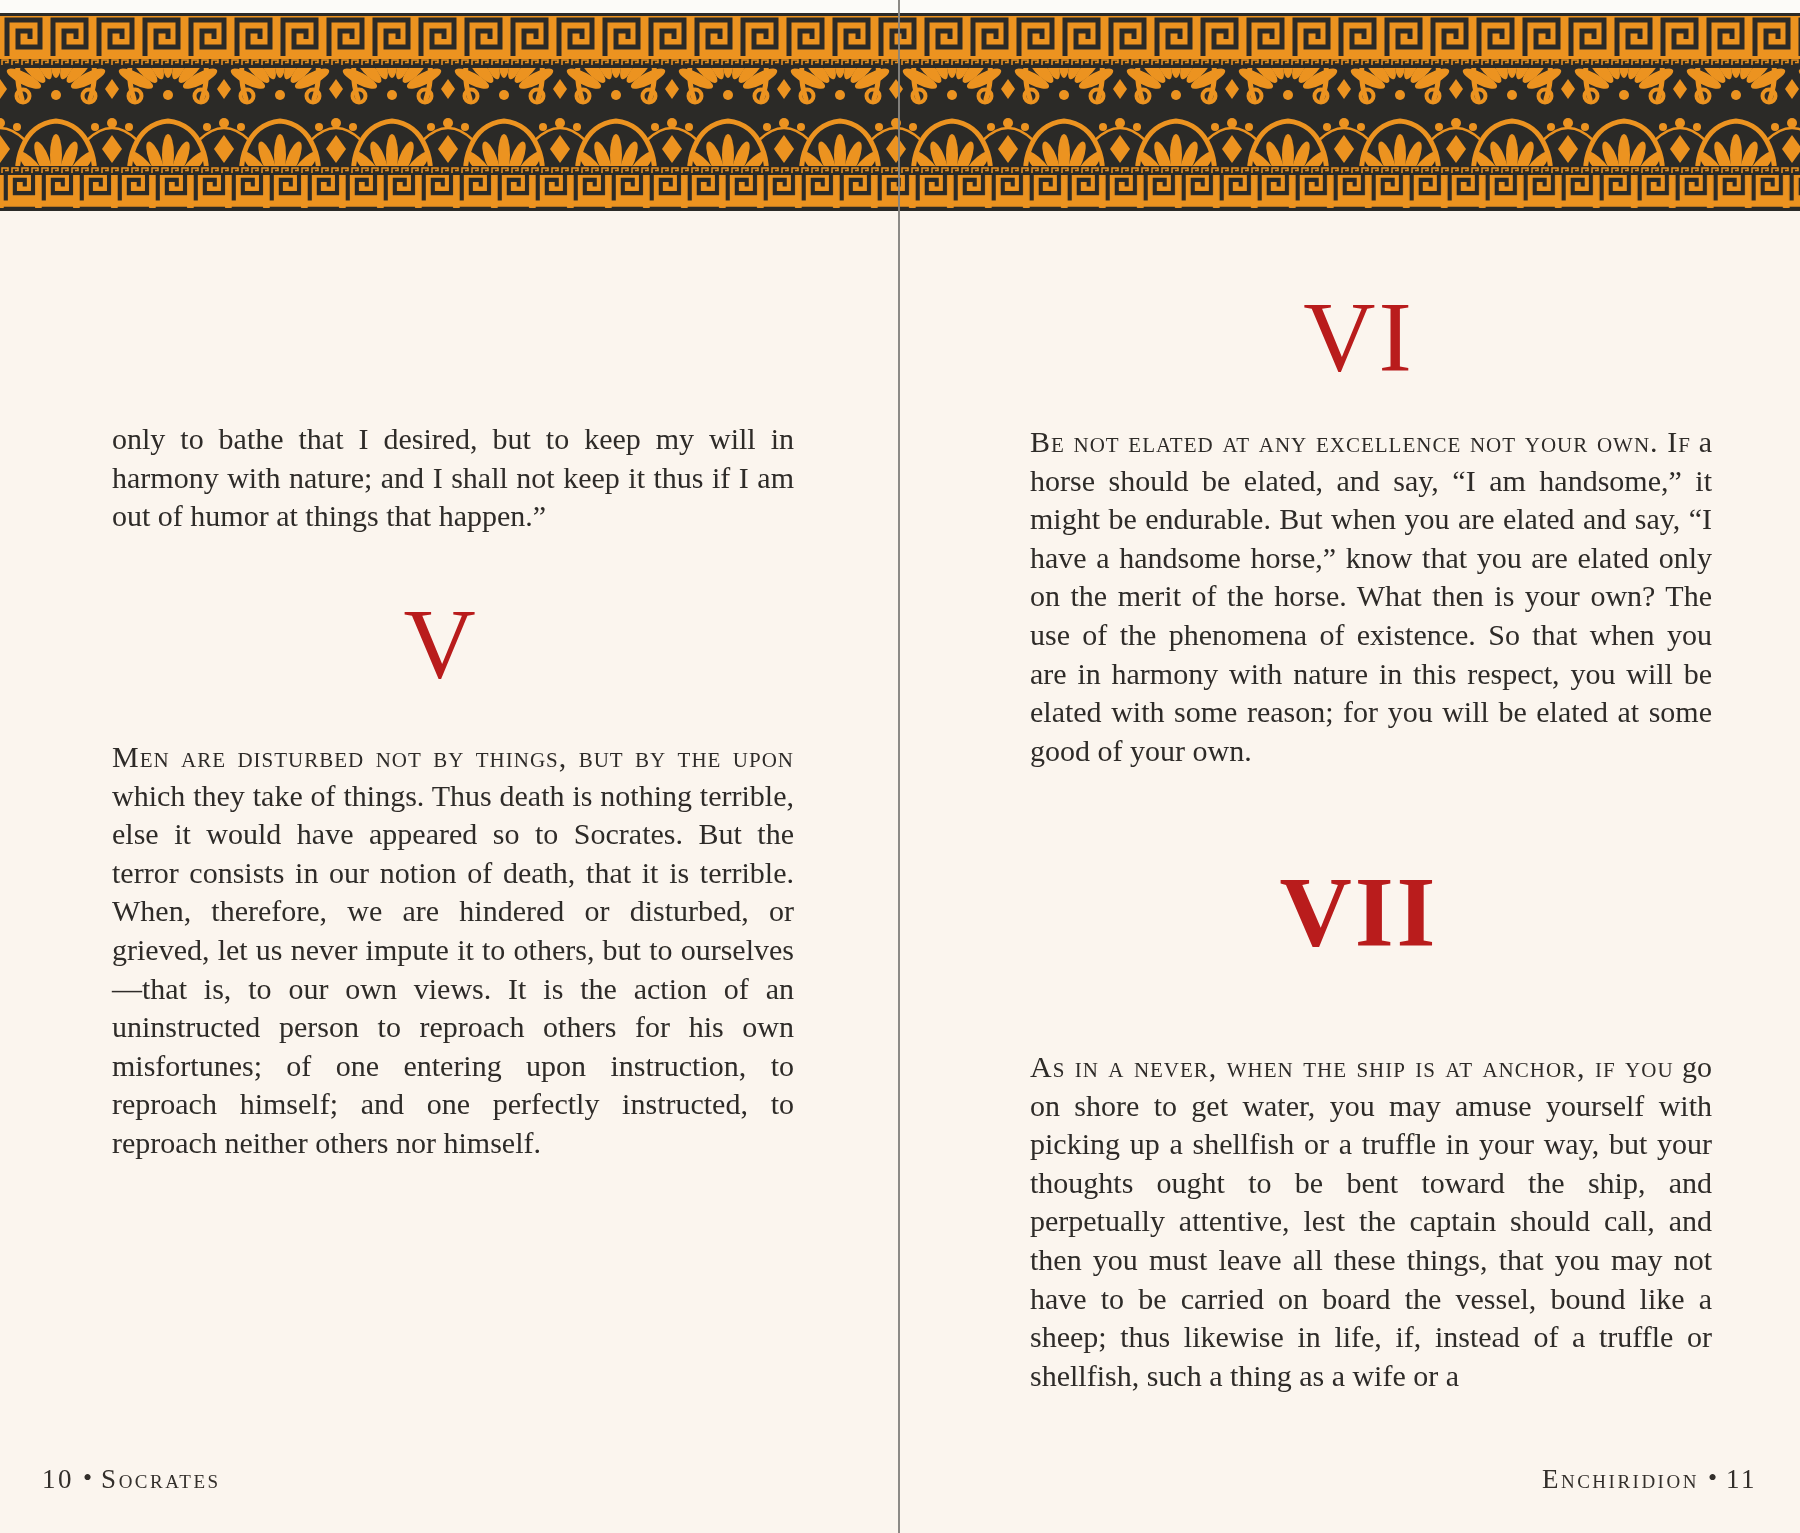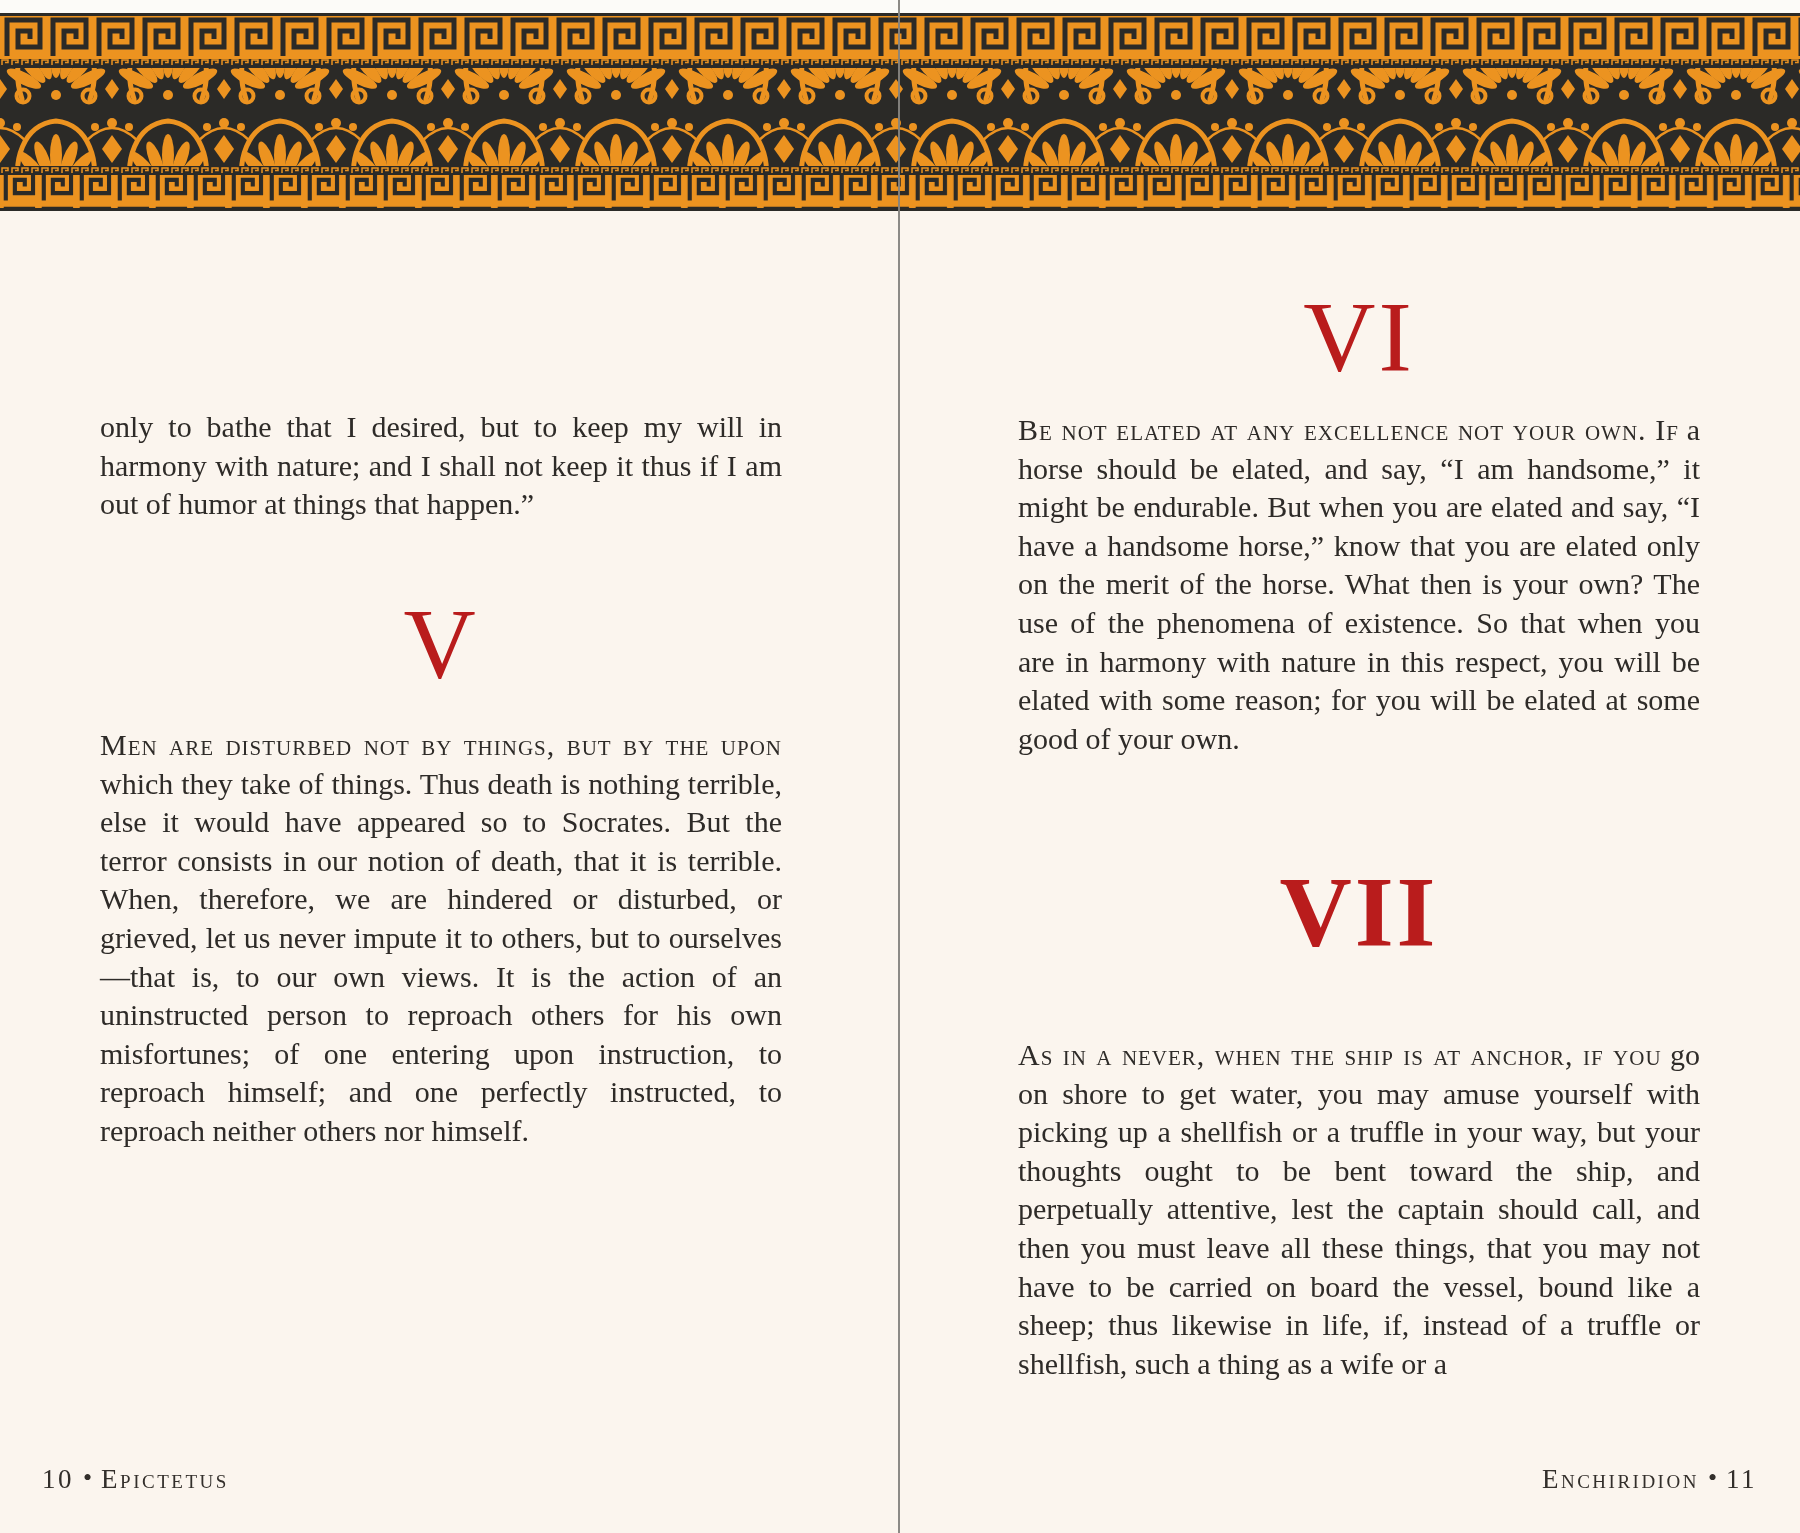--- a/index.html
+++ b/index.html
@@ -31,21 +31,21 @@
     position: absolute; width: 682px;
     text-align: center;
     font-size: 100px; line-height: 100px;
     letter-spacing: 3px;
     color: #b91c1c;
   }
   .body-par {
     position: absolute; width: 682px;
     font-size: 30px; line-height: 38.6px;
     text-align: justify;
-    margin: 0;
+    margin: 12px;
   }
   .lead-caps {
     font-variant: small-caps;
     letter-spacing: 1px;
   }
   .footer {
     position: absolute; top: 1462px;
     font-size: 27px; line-height: 34px;
     font-variant: small-caps;
     letter-spacing: 2.5px;
@@ -137,21 +137,21 @@
   <div class="chapter-num" id="h-v">
     <span>V</span>
   </div>
 
   <p class="body-par" id="p-v">
     <span class="lead-caps">Men are disturbed not by things, but by the upon</span>
     <span>which they take of things. Thus death is nothing terrible, else it would have appeared so to Socrates. But the terror consists in our notion of death, that it is terrible. When, therefore, we are hindered or disturbed, or grieved, let us never impute it to others, but to ourselves—that is, to our own views. It is the action of an uninstructed person to reproach others for his own misfortunes; of one entering upon instruction, to reproach himself; and one perfectly instructed, to reproach neither others nor himself.</span>
   </p>
 
   <div class="footer footer-left">
-    <span>10</span><span class="bullet">•</span><span>Epictetus</span>
+    <span>10</span><span class="bullet">•</span><span>Socrates</span>
   </div>
 </div>
 
 <div>
   <div class="chapter-num" id="h-vi">
     <span>VI</span>
   </div>
 
   <p class="body-par" id="p-vi">
     <span class="lead-caps">Be not elated at any excellence not your own. If</span>

